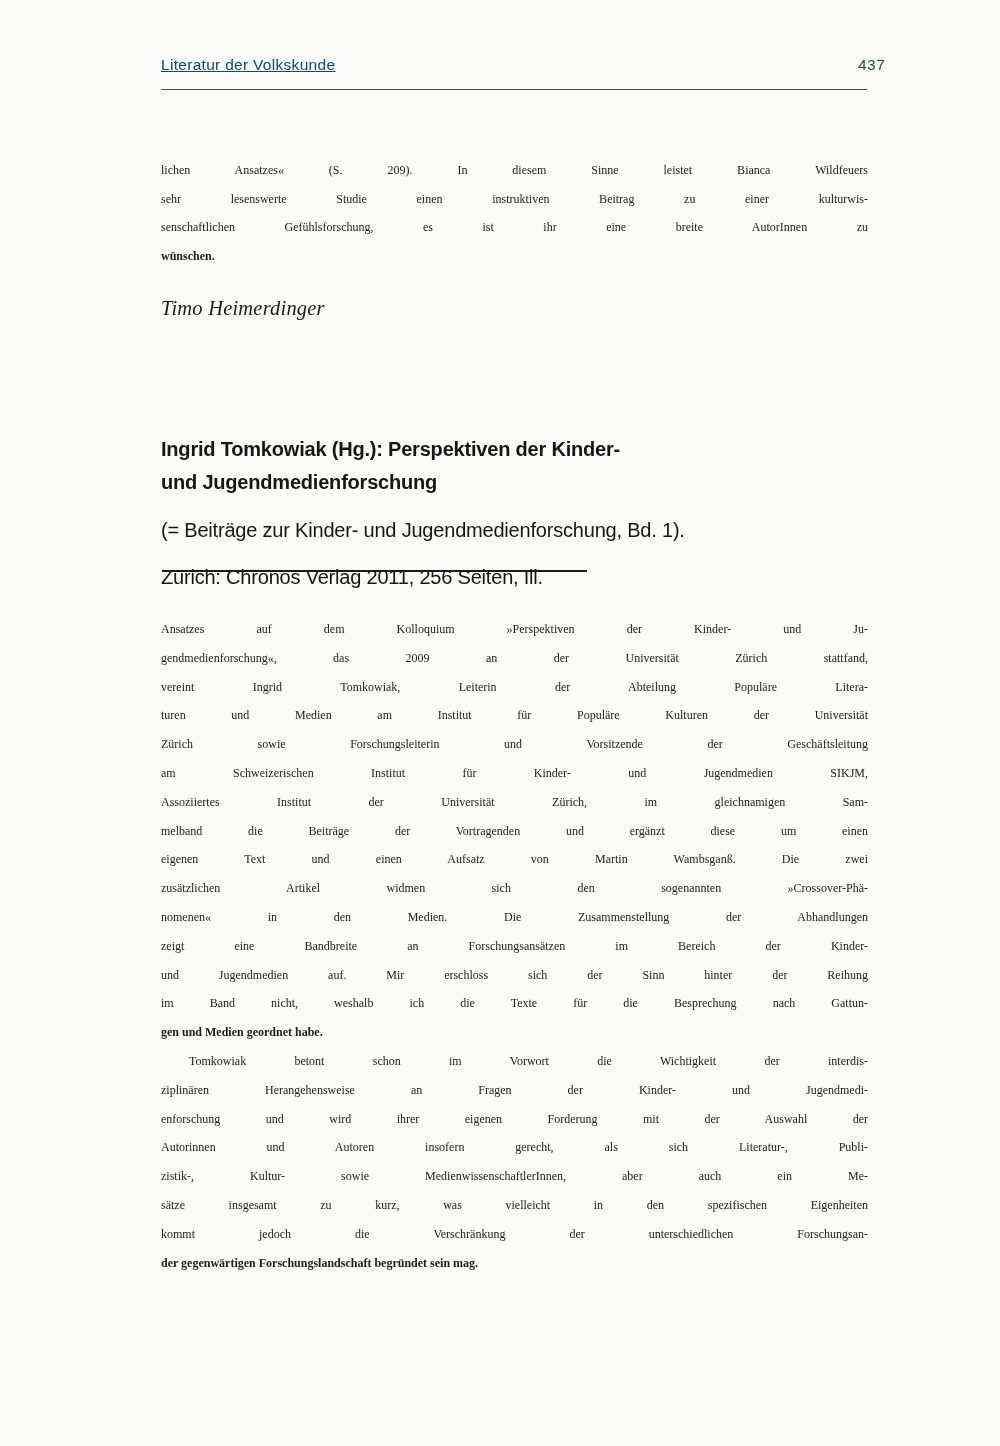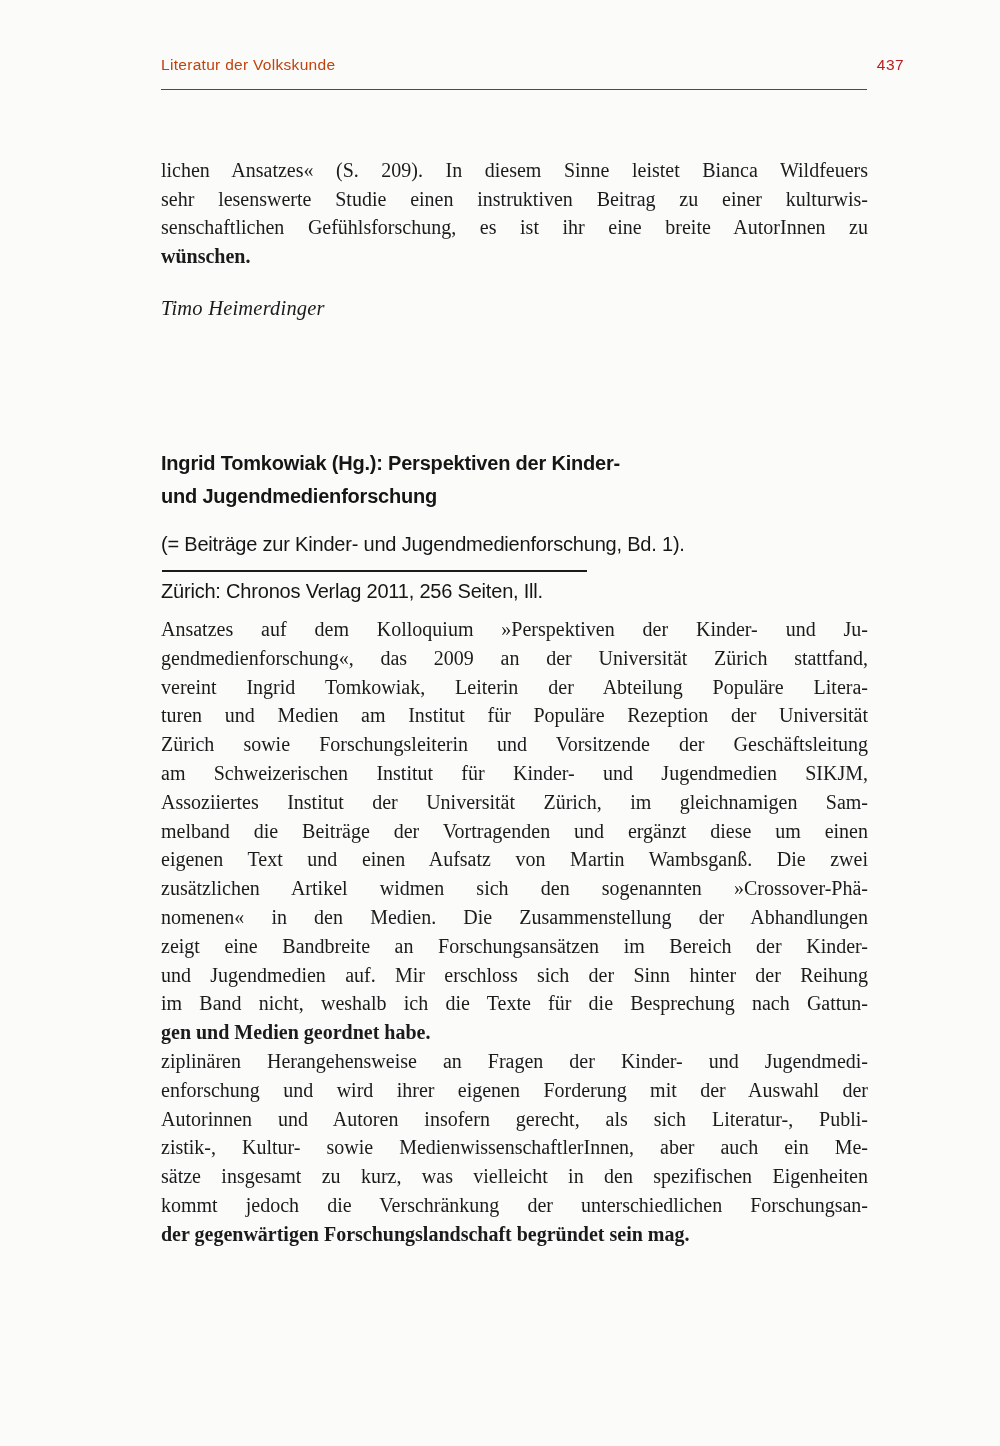--- a/index.html
+++ b/index.html
@@ -17,46 +17,47 @@
   }
 
   
   .running-title {
     position: absolute;
     top: 56px;
     left: 161px;
     font-family: "Liberation Sans", sans-serif;
     font-size: 15.5px;
     letter-spacing: 0.3px;
-    color: #c2410c;
+    color: #0c4a6e;
+    text-decoration: underline;
   }
   .page-number {
     position: absolute;
     top: 56px;
     left: 858px;
     width: 65px;
-    text-align: center;
+    text-align: left;
     font-family: "Liberation Sans", sans-serif;
     font-size: 15.5px;
     letter-spacing: 0.5px;
-    color: #b91c1c;
+    color: #14532d;
   }
   .header-rule {
     position: absolute;
     top: 89px;
     left: 161px;
     width: 706px;
     height: 1px;
     background: #4a4a4a;
   }
 
   
   .serif {
     font-family: "Liberation Serif", serif;
-    font-size: 20px;
+    font-size: 12px;
     color: #1b1b1b;
   }
   .prev-review {
     position: absolute;
     top: 156px;
     left: 161px;
     width: 707px;
     line-height: 28.6px;
   }
   .author-line {
@@ -64,21 +65,21 @@
     top: 297px;
     left: 161px;
     font-style: italic;
     font-size: 20.5px;
     letter-spacing: 0.2px;
   }
 
   
   .review-heading {
     position: absolute;
-    top: 447px;
+    top: 433px;
     left: 161px;
     width: 707px;
     font-family: "Liberation Sans", sans-serif;
     font-size: 20px;
     letter-spacing: -0.2px;
     color: #161616;
   }
   .title-line {
     font-weight: bold;
     line-height: 33px;
@@ -145,33 +146,34 @@
     <div class="imprint-line">(= Beiträge zur Kinder- und Jugendmedienforschung, Bd. 1).</div>
     <div class="imprint-line">Zürich: Chronos Verlag 2011, 256 Seiten, Ill.</div>
   </section>
 
   <div class="heading-rule"></div>
 
   <section class="review-body serif">
     <div class="jline">Ansatzes auf dem Kolloquium »Perspektiven der Kinder- und Ju-</div>
     <div class="jline">gendmedienforschung«, das 2009 an der Universität Zürich stattfand,</div>
     <div class="jline">vereint Ingrid Tomkowiak, Leiterin der Abteilung Populäre Litera-</div>
-    <div class="jline">turen und Medien am Institut für Populäre Rezeption der Universität</div>
+    <div class="jline">turen und Medien am Institut für Populäre Kulturen der Universität</div>
     <div class="jline">Zürich sowie Forschungsleiterin und Vorsitzende der Geschäftsleitung</div>
     <div class="jline">am Schweizerischen Institut für Kinder- und Jugendmedien SIKJM,</div>
     <div class="jline">Assoziiertes Institut der Universität Zürich, im gleichnamigen Sam-</div>
     <div class="jline">melband die Beiträge der Vortragenden und ergänzt diese um einen</div>
     <div class="jline">eigenen Text und einen Aufsatz von Martin Wambsganß. Die zwei</div>
     <div class="jline">zusätzlichen Artikel widmen sich den sogenannten »Crossover-Phä-</div>
     <div class="jline">nomenen« in den Medien. Die Zusammenstellung der Abhandlungen</div>
     <div class="jline">zeigt eine Bandbreite an Forschungsansätzen im Bereich der Kinder-</div>
     <div class="jline">und Jugendmedien auf. Mir erschloss sich der Sinn hinter der Reihung</div>
     <div class="jline">im Band nicht, weshalb ich die Texte für die Besprechung nach Gattun-</div>
     <div class="jline end">gen und Medien geordnet habe.</div>
 
+    <div class="jline indent">Tomkowiak betont schon im Vorwort die Wichtigkeit der interdis-</div>
     <div class="jline">ziplinären Herangehensweise an Fragen der Kinder- und Jugendmedi-</div>
     <div class="jline">enforschung und wird ihrer eigenen Forderung mit der Auswahl der</div>
     <div class="jline">Autorinnen und Autoren insofern gerecht, als sich Literatur-, Publi-</div>
     <div class="jline">zistik-, Kultur- sowie MedienwissenschaftlerInnen, aber auch ein Me-</div>
     <div class="jline">sätze insgesamt zu kurz, was vielleicht in den spezifischen Eigenheiten</div>
     <div class="jline">kommt jedoch die Verschränkung der unterschiedlichen Forschungsan-</div>
     <div class="jline end">der gegenwärtigen Forschungslandschaft begründet sein mag.</div>
   </section>
 
 </div>

